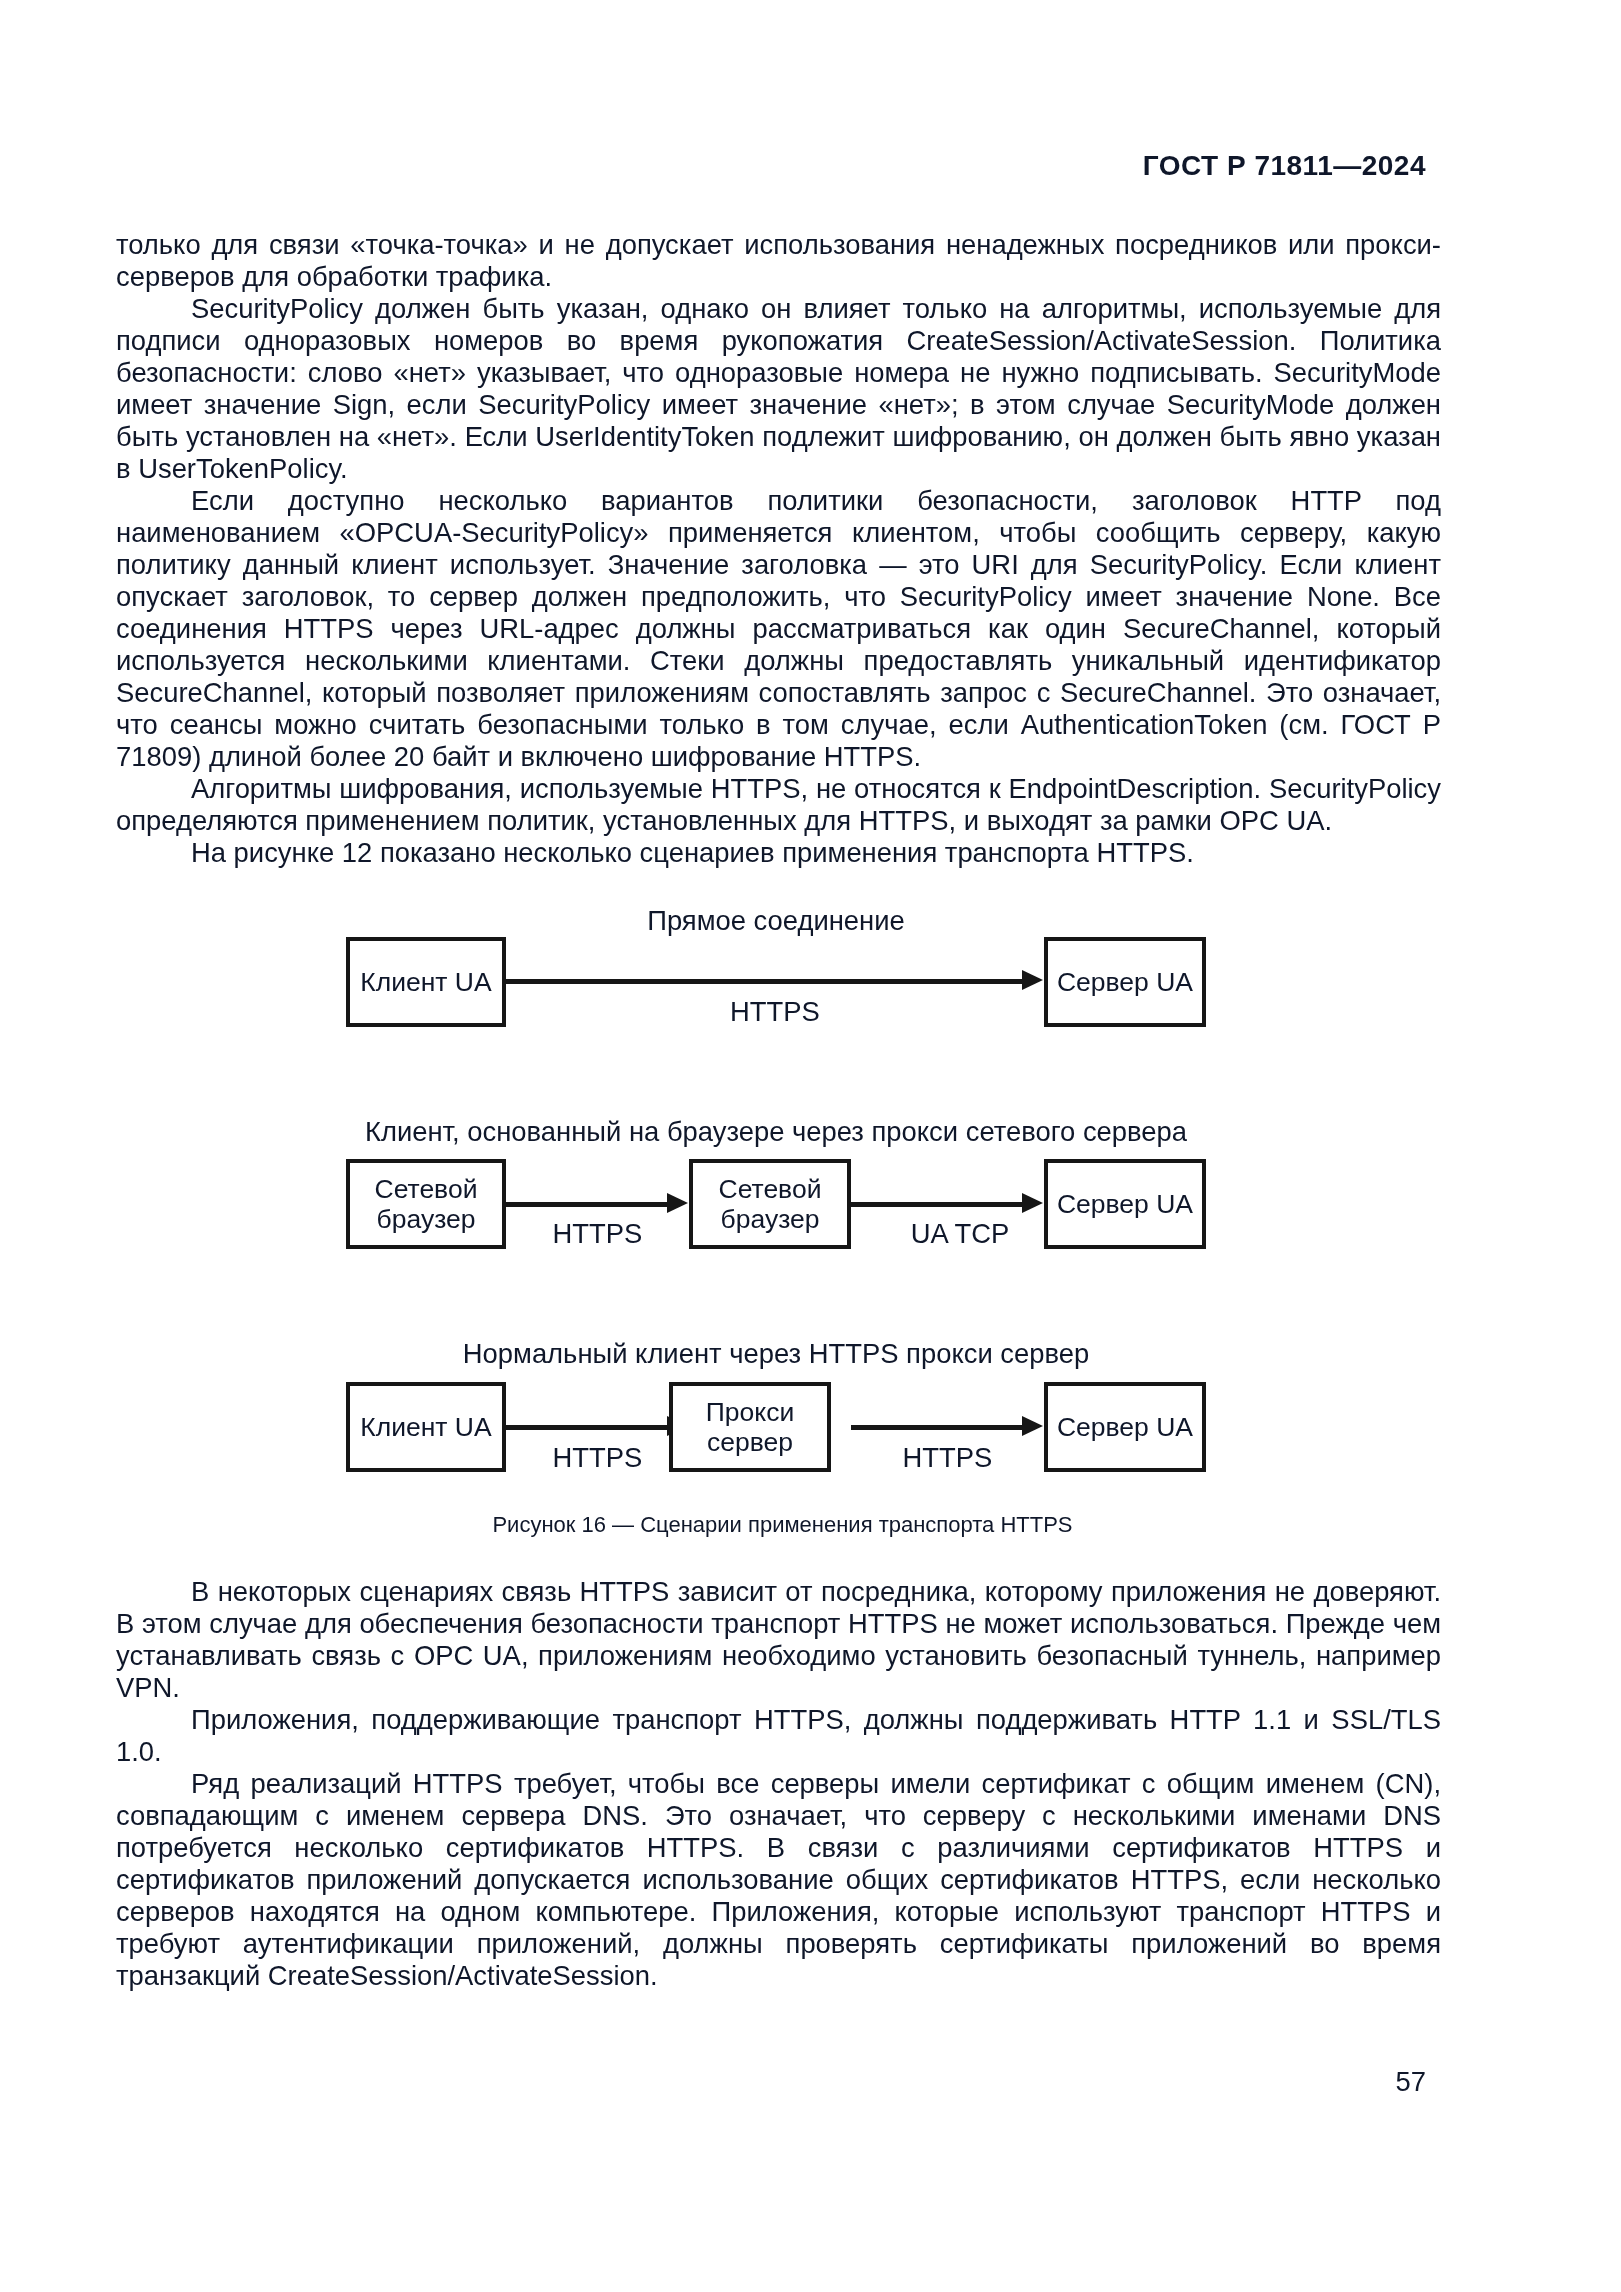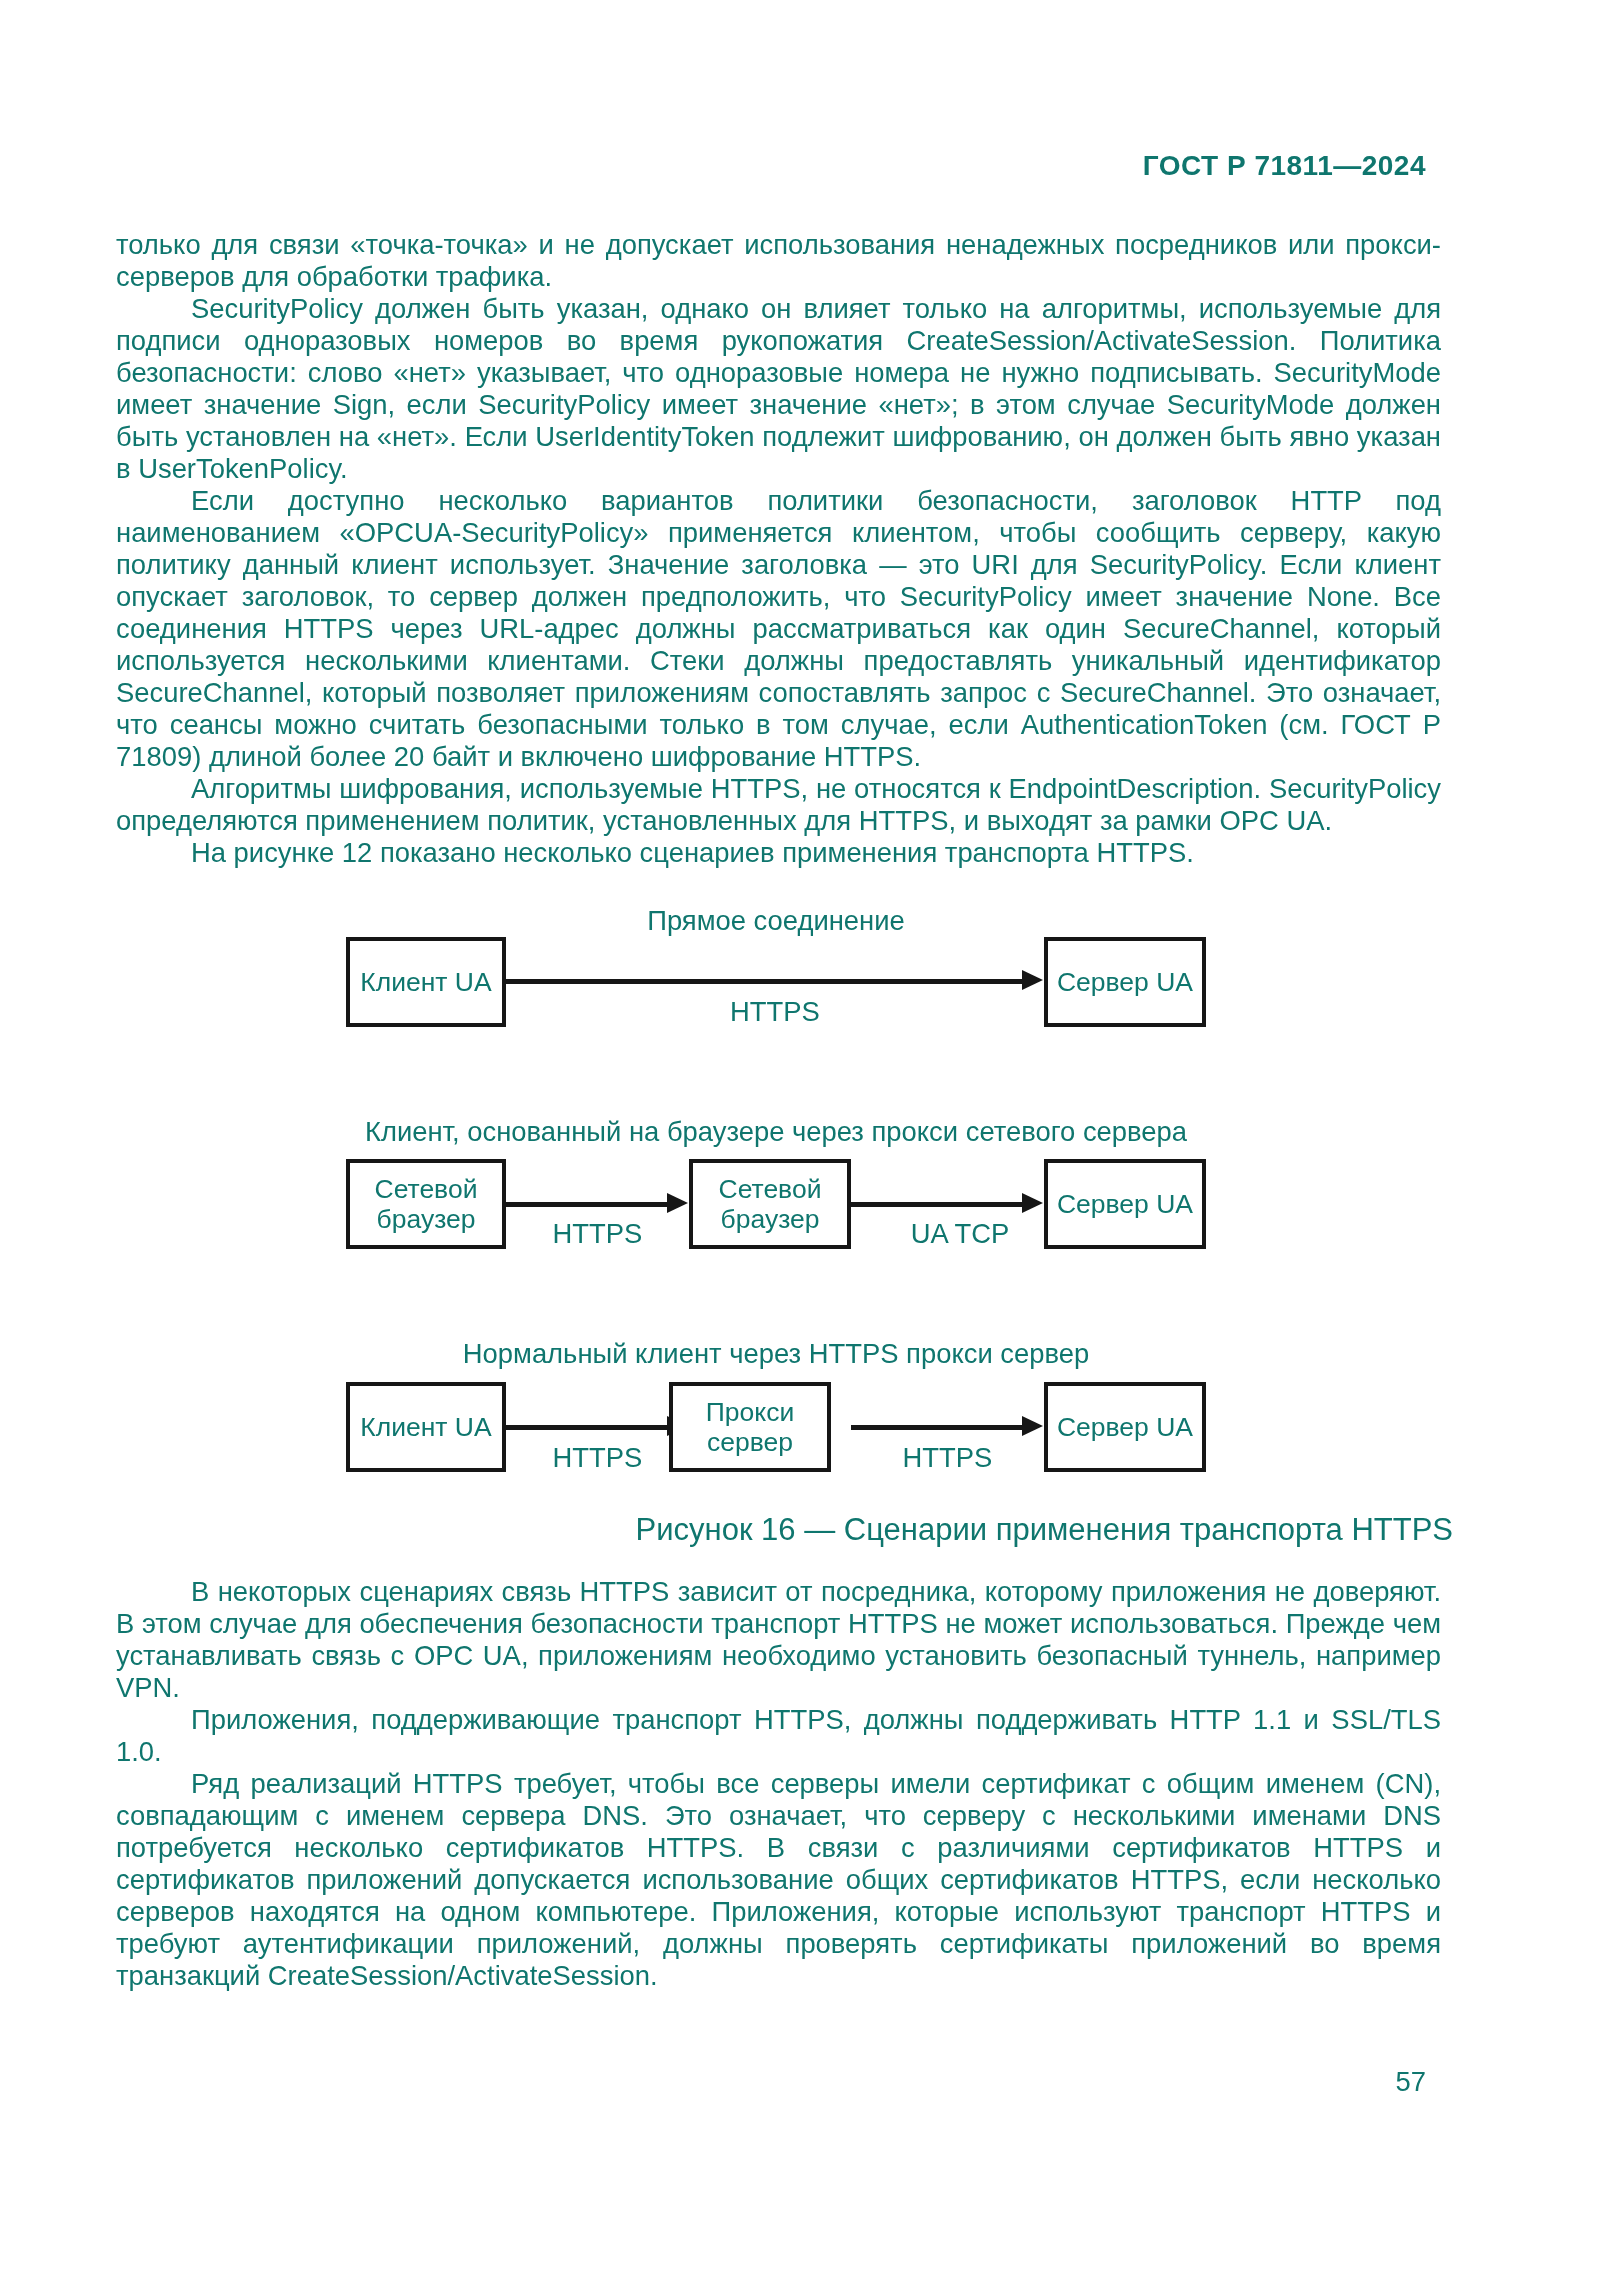--- a/index.html
+++ b/index.html
@@ -1,21 +1,21 @@
 <!DOCTYPE html>
 <html lang="ru"><head>
 <meta charset="utf-8">
 <style>
   html,body { margin:0; padding:0; background:#888; }
   .page {
     position:relative;
     width:1621px; height:2293px;
     margin:0 auto;
     background:#ffffff;
-    color:#0f766e;
+    color:#0f172a;
     font-family:"Liberation Sans", sans-serif;
     overflow:hidden;
   }
   .doc-header {
     position:absolute; top:150px; right:195px;
     font-size:28px; font-weight:bold; letter-spacing:0.5px;
   }
   .text-block {
     position:absolute; left:116px; width:1325px;
     font-size:27.4px; line-height:32px;
@@ -40,22 +40,22 @@
   }
   .arrow-line { position:absolute; height:4.9px; background:#161616; }
   .arrow-head {
     position:absolute; width:0; height:0;
     border-top:10.8px solid transparent;
     border-bottom:10.8px solid transparent;
     border-left:21.6px solid #161616;
   }
   .link-label { position:absolute; text-align:center; font-size:27.4px; }
   .fig-caption {
-    position:absolute; left:128px; width:1325px; top:1512px;
-    text-align:right; font-size:31px;
+    position:absolute; left:120px; width:1325px; top:1512px;
+    text-align:center; font-size:22px;
   }
   .page-number { position:absolute; top:2066px; right:195px; font-size:27.4px; }
 </style>
 </head>
 <body>
 
 <div class="page">
 
   <div class="doc-header">ГОСТ Р 71811—2024</div>
 

